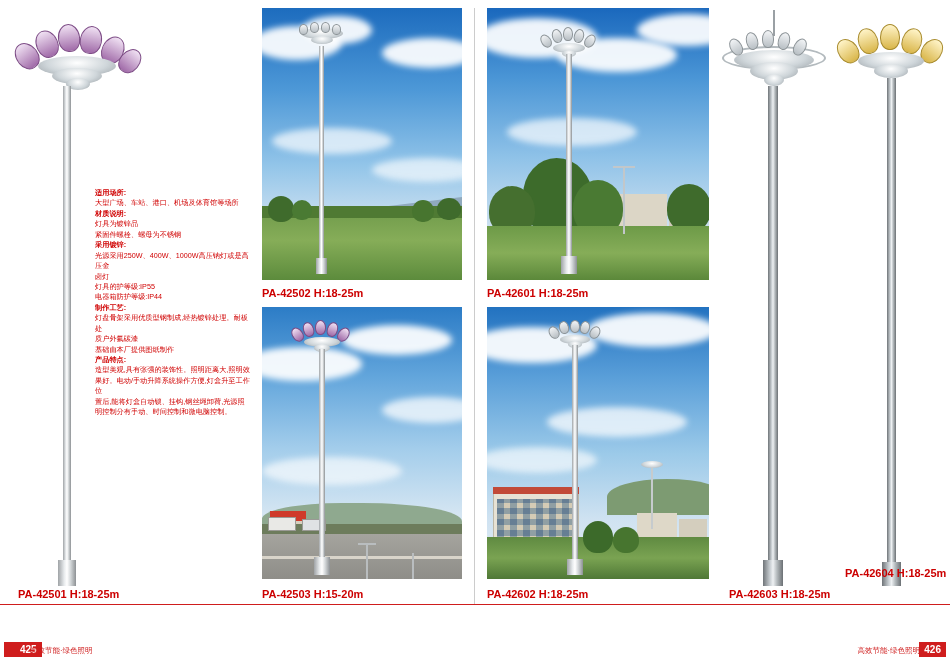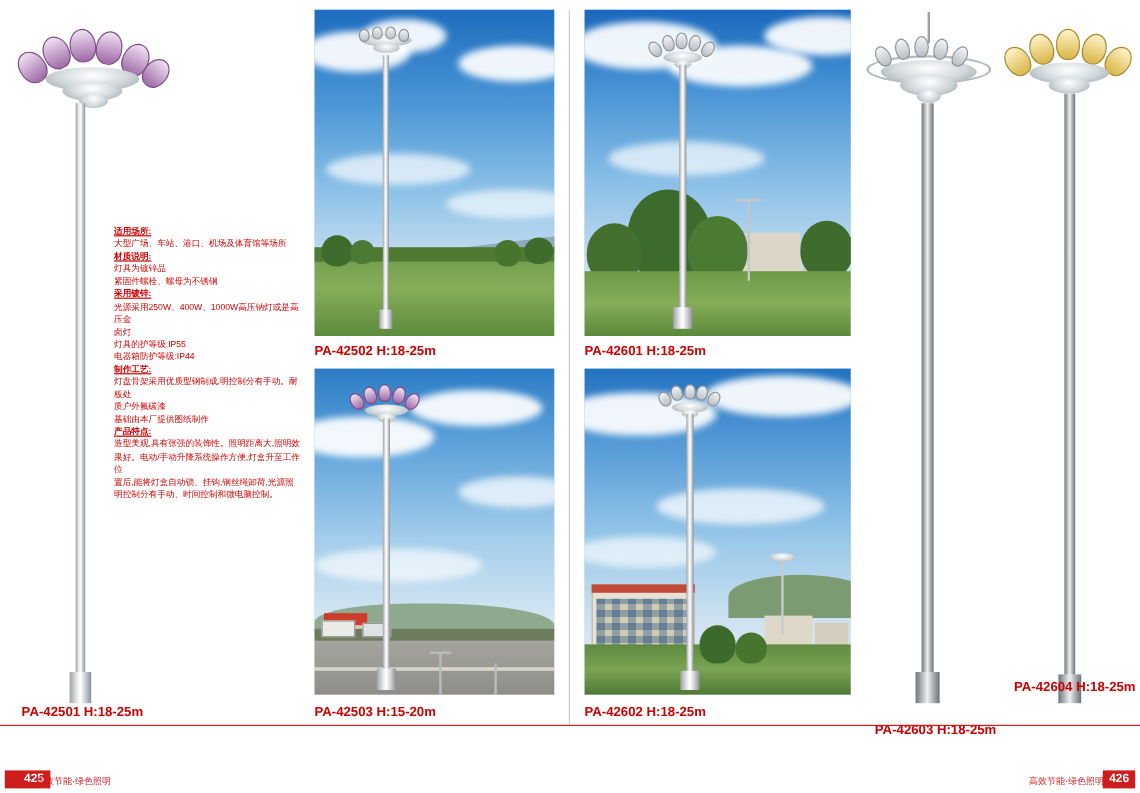--- a/index.html
+++ b/index.html
@@ -85,21 +85,21 @@
   
   .spec {
     position: absolute;
     left: 95px;
     top: 188px;
     width: 158px;
     font-size: 7.2px;
     line-height: 1.45;
     color: #d00000;
   }
-  .spec .hd { font-weight: bold; color: #d00000; text-decoration: underline; }
+  .spec .hd { font-weight: bold; color: #d00000; }
   .spec .bd { color: #d00000; }
   .spec p { margin: 0; }
   
   .pagenum {
     position: absolute;
     bottom: 4px;
     font-size: 10px;
     color: #ffffff;
     background: #cf1d1d;
     padding: 2px 5px;
@@ -155,21 +155,21 @@
     <p class="bd">大型广场、车站、港口、机场及体育馆等场所</p>
     <p class="hd">材质说明:</p>
     <p class="bd">灯具为镀锌品</p>
     <p class="bd">紧固件螺栓、螺母为不锈钢</p>
     <p class="hd">采用镀锌:</p>
     <p class="bd">光源采用250W、400W、1000W高压钠灯或是高压金</p>
     <p class="bd">卤灯</p>
     <p class="bd">灯具的护等级:IP55</p>
     <p class="bd">电器箱防护等级:IP44</p>
     <p class="hd">制作工艺:</p>
-    <p class="bd">灯盘骨架采用优质型钢制成,明控制分有手动。耐板处</p>
+    <p class="bd">灯盘骨架采用优质型钢制成,经热镀锌处理。耐板处</p>
     <p class="bd">质户外氟碳漆</p>
     <p class="bd">基础由本厂提供图纸制作</p>
     <p class="hd">产品特点:</p>
     <p class="bd">造型美观,具有张强的装饰性。照明距离大,照明效</p>
     <p class="bd">果好。电动/手动升降系统操作方便,灯盒升至工作位</p>
     <p class="bd">置后,能将灯盒自动锁、挂钩,钢丝绳卸荷,光源照</p>
     <p class="bd">明控制分有手动、时间控制和微电脑控制。</p>
   </div>
 
   <div class="caption" style="left:18px;top:588px;">PA-42501 H:18-25m</div>
@@ -328,21 +328,21 @@
       <div class="lamp-disc" style="left:42px;top:42px;width:20px;height:12px;"></div>
       <div class="lamp-petal" style="left:8px; top:6px; width:12px;height:18px;transform:rotate(-30deg);"></div>
       <div class="lamp-petal" style="left:24px;top:0px; width:12px;height:18px;transform:rotate(-14deg);"></div>
       <div class="lamp-petal" style="left:40px;top:-2px;width:12px;height:18px;"></div>
       <div class="lamp-petal" style="left:56px;top:0px; width:12px;height:18px;transform:rotate(14deg);"></div>
       <div class="lamp-petal" style="left:72px;top:6px; width:12px;height:18px;transform:rotate(30deg);"></div>
     </div>
     <div class="pole dark" style="left:58px;top:86px;width:10px;height:498px;"></div>
     <div class="pole dark" style="left:53px;top:560px;width:20px;height:26px;"></div>
   </div>
-  <div class="caption" style="left:729px;top:603px;">PA-42603 H:18-25m</div>
+  <div class="caption" style="left:729px;top:588px;">PA-42603 H:18-25m</div>
 
   <div style="position:absolute;left:830px;top:0;width:120px;height:600px;">
     <div class="lamp-head" style="left:6px;top:24px;width:112px;height:56px;">
       <div class="lamp-petal gold" style="left:2px;  top:14px; width:20px;height:26px;transform:rotate(-36deg);"></div>
       <div class="lamp-petal gold" style="left:22px; top:4px;  width:20px;height:26px;transform:rotate(-18deg);"></div>
       <div class="lamp-petal gold" style="left:44px; top:0px;  width:20px;height:26px;"></div>
       <div class="lamp-petal gold" style="left:66px; top:4px;  width:20px;height:26px;transform:rotate(18deg);"></div>
       <div class="lamp-petal gold" style="left:86px; top:14px; width:20px;height:26px;transform:rotate(36deg);"></div>
       <div class="lamp-disc" style="left:22px;top:28px;width:66px;height:18px;"></div>
       <div class="lamp-disc" style="left:38px;top:40px;width:34px;height:14px;"></div>

